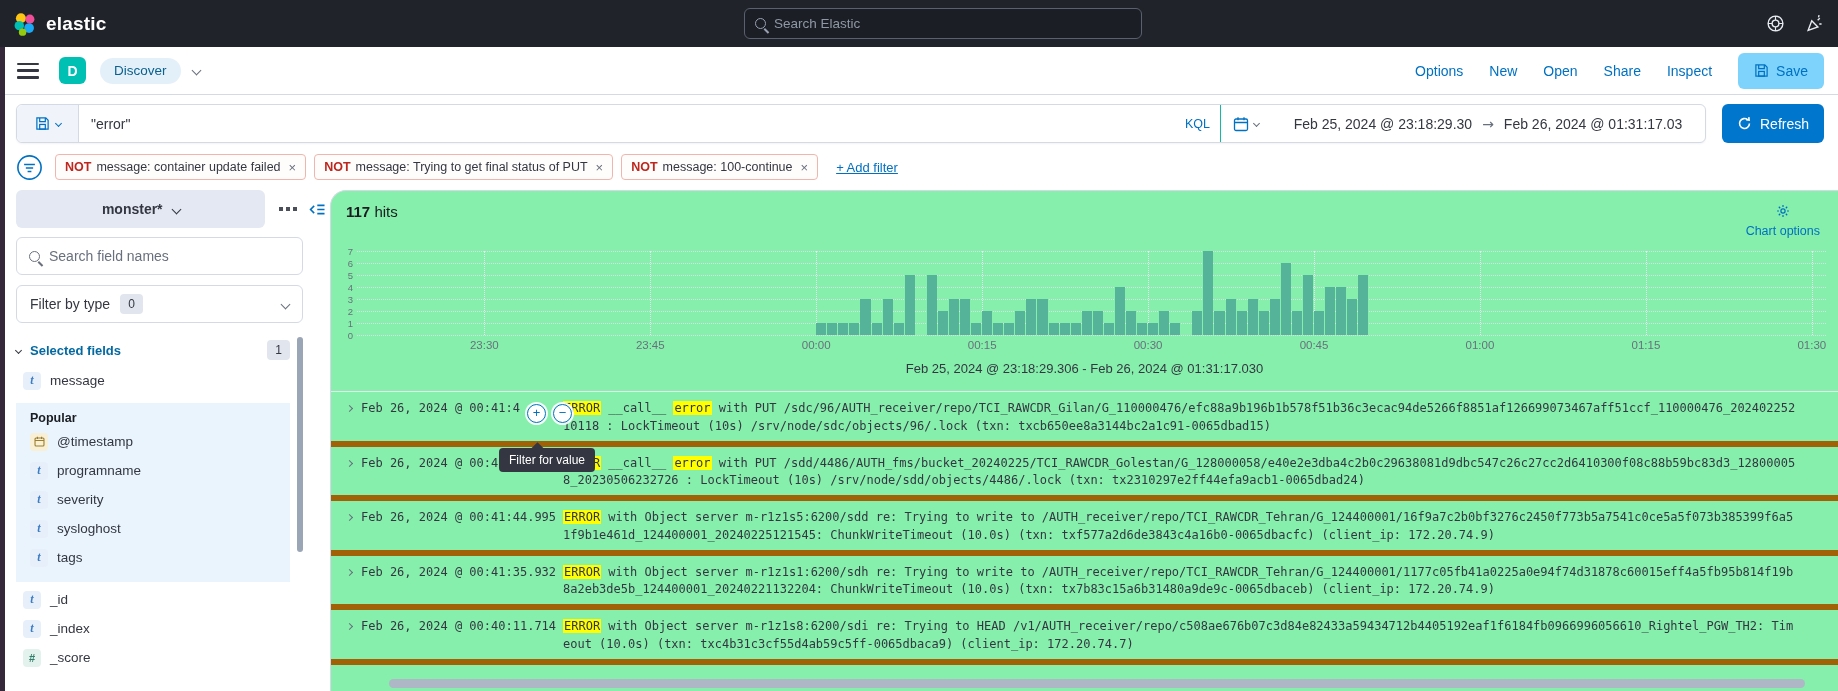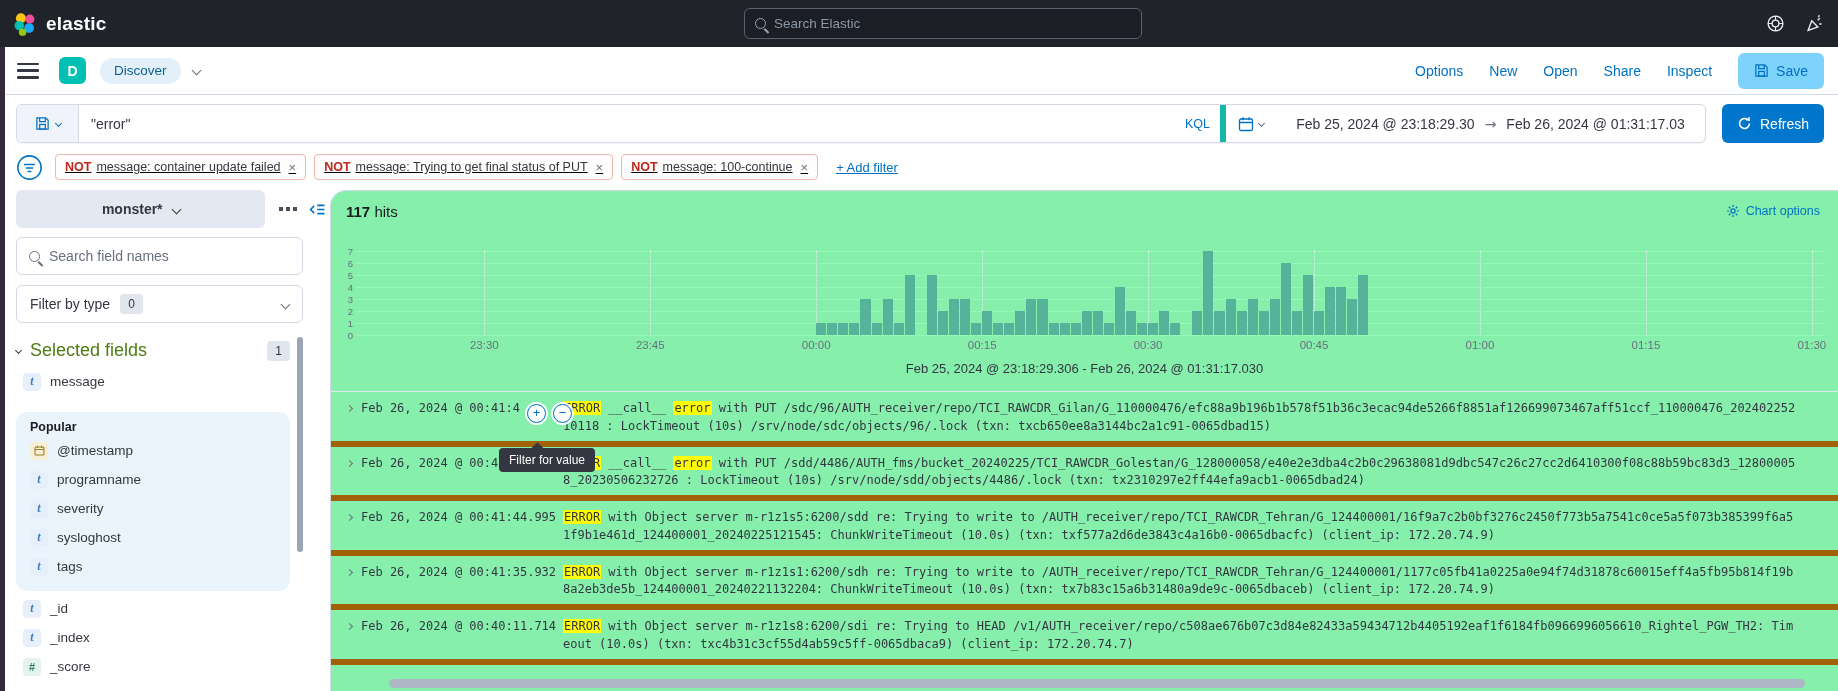--- a/index.html
+++ b/index.html
@@ -25,28 +25,28 @@
   .nav-right { position:absolute; right:14px; display:flex; align-items:center; gap:26px; }
   .nav-link { color:#0071C2; font-size:14px; cursor:pointer; }
   .save-btn { height:36px; padding:0 16px; background:#7dd3fc; border-radius:6px; color:#0071C2; font-size:14px; font-weight:500; display:flex; align-items:center; gap:7px; cursor:pointer; }
 
   
   .querybar { position:absolute; left:16px; top:104px; width:1690px; height:39px; border:1px solid #D3DAE6; border-radius:6px; background:#fff; display:flex; align-items:stretch; box-shadow:0 1px 2px rgba(52,55,65,.06); }
   .qb-save-seg { width:62px; background:#F0F4FA; border-right:1px solid #D3DAE6; border-radius:6px 0 0 6px; display:flex; align-items:center; justify-content:center; gap:6px; cursor:pointer; }
   .qb-input { flex:1; display:flex; align-items:center; padding:0 12px; }
   .qb-input input { flex:1; border:none; outline:none; font-size:14px; color:#343741; font-family:"Liberation Sans",sans-serif; }
   .kql { font-size:12.5px; color:#0071C2; padding:0 10px; align-self:center; cursor:pointer; }
-  .qb-date-seg { width:485px; border-left:6px solid #14b8a6; display:flex; align-items:center; }
+  .qb-date-seg { width:485px; border-left:1px solid #14b8a6; display:flex; align-items:center; }
   .qb-cal-btn { display:flex; align-items:center; gap:5px; padding:0 12px; cursor:pointer; height:100%; }
   .qb-dates { flex:1; display:flex; align-items:center; justify-content:center; gap:10px; font-size:14px; color:#343741; }
   .date-arrow { color:#69707D; font-family:"DejaVu Sans",sans-serif; }
   .refresh-btn { position:absolute; left:1722px; top:104px; width:102px; height:39px; background:#0077CC; border-radius:6px; color:#fff; font-size:14px; font-weight:500; display:flex; align-items:center; justify-content:center; gap:8px; cursor:pointer; }
 
   
-  .filterbar { position:absolute; left:16px; top:153px; height:28px; display:flex; align-items:center; gap:8px;text-decoration:underline; }
+  .filterbar { position:absolute; left:16px; top:153px; height:28px; display:flex; align-items:center; gap:8px; }
   .filter-pill { height:26px; background:#FFFDFC; border:1px solid #F0B6AE; border-radius:4px; display:flex; align-items:center; padding:0 9px; gap:5px; font-size:12.5px; color:#343741; cursor:pointer; white-space:nowrap; }
   .filter-pill .neg { color:#BD271E; font-weight:bold; }
   .filter-pill .x { color:#69707D; font-size:13px; margin-left:3px; cursor:pointer; }
   .add-filter { margin-left:10px; color:#0071C2; font-size:13px; text-decoration:underline; cursor:pointer; white-space:nowrap; }
 
   
   .edge-strip { position:absolute; left:0; top:47px; bottom:0; width:5px; background:#35283B; }
 
   
   .sidebar { position:absolute; left:16px; top:190px; width:310px; bottom:0; }
@@ -56,37 +56,37 @@
   .dots-icon span { width:4px; height:4px; background:#4A4F59; }
   .collapse-icon { margin-left:12px; cursor:pointer; }
   .field-search { margin-top:9px; width:287px; height:38px; border:1px solid #D3DAE6; border-radius:6px; display:flex; align-items:center; padding:0 12px; gap:9px; background:#fff; }
   .field-search input { flex:1; border:none; outline:none; font-size:14px; color:#343741; font-family:"Liberation Sans",sans-serif; }
   .field-search input::placeholder { color:#69707D; }
   .type-filter { margin-top:10px; width:287px; height:38px; border:1px solid #D3DAE6; border-radius:6px; display:flex; align-items:center; padding:0 13px; gap:10px; cursor:pointer; background:#fff; }
   .type-filter .tf-label { font-size:14px; color:#343741; }
   .badge { min-width:23px; height:20px; background:#E0E5EE; border-radius:4px; font-size:12px; color:#343741; display:flex; align-items:center; justify-content:center; padding:0 5px; }
   .type-filter .chev { margin-left:auto; }
   .sec-header { margin-top:17px; display:flex; align-items:center; gap:9px; width:274px; cursor:pointer; }
-  .sec-header .sec-title { font-size:18px; font-weight:normal; color:#4d7c0f; }
+  .sec-header .sec-title { font-size:13px; font-weight:bold; color:#0369a1; }
   .sec-header .badge { margin-left:auto; }
   .field-item { height:29px; display:flex; align-items:center; gap:9px; padding-left:7px; cursor:pointer; }
   .field-item .fname { font-size:13.5px; color:#343741; }
-  .popular-group { margin-top:16px; width:274px; background:#E9F4FC; border-radius:11px; padding:8px 0 10px 7px; }
+  .popular-group { margin-top:8px; width:274px; background:#E9F4FC; border-radius:0; padding:8px 0 10px 7px; }
   .popular-label { font-size:12.5px; font-weight:bold; color:#1A1C21; padding-left:7px; margin-bottom:2px; }
   .tok { width:18px; height:18px; border-radius:4px; display:flex; align-items:center; justify-content:center; flex:none; }
   .tok-t { background:#E7F0FA; color:#3C7DC4; font:italic bold 12px "Liberation Serif",serif; }
   .tok-num { background:#E4F2ED; color:#347F6B; font:bold 11px "Liberation Sans",sans-serif; }
   .tok-date { background:#F8EFD5; color:#9B7E2E; }
   .v-scrollthumb { position:absolute; left:281px; top:147px; width:6px; height:215px; background:#9AA5B5; border-radius:3px; }
 
   
   .main-panel { position:absolute; left:330px; top:190px; width:1508px; height:501px; background:#86efac; border:1px solid #D3DAE6; border-right:none; border-bottom:none; border-radius:16px 0 0 0; }
   .hits-line { position:absolute; left:15px; top:12px; font-size:15px; color:#1A1C21; }
   .hits-line b { font-weight:bold; }
-  .chart-options { position:absolute; right:18px; top:13px; display:flex; align-items:center; gap:6px; color:#0071C2; font-size:12.5px; cursor:pointer; }
+  .chart-options { position:absolute; right:18px; top:13px; display:flex; align-items:center; gap:6px; color:#0071C2; font-size:12.5px; cursor:pointer;flex-direction:column; }
 
   .chart-area { position:absolute; left:26px; right:12px; top:60px; height:84px; }
   .gridline-h { position:absolute; left:0; right:0; height:0; border-top:1px dotted #D9DEE8; }
   .gridline-v { position:absolute; top:0; bottom:0; width:0; border-left:1px dotted #E6EAF1; }
   .bar { position:absolute; bottom:0; background:#54B399; }
   .ylabel { position:absolute; width:18px; text-align:right; font-size:9.5px; color:#69707D; }
   .xlabels { position:absolute; left:26px; right:12px; top:148px; height:14px; }
   .xlabel { position:absolute; transform:translateX(-50%); font-size:11.5px; color:#69707D; white-space:nowrap; }
   .chart-subtitle { position:absolute; left:0; right:0; top:170px; text-align:center; font-size:13px; color:#343741; }
 

